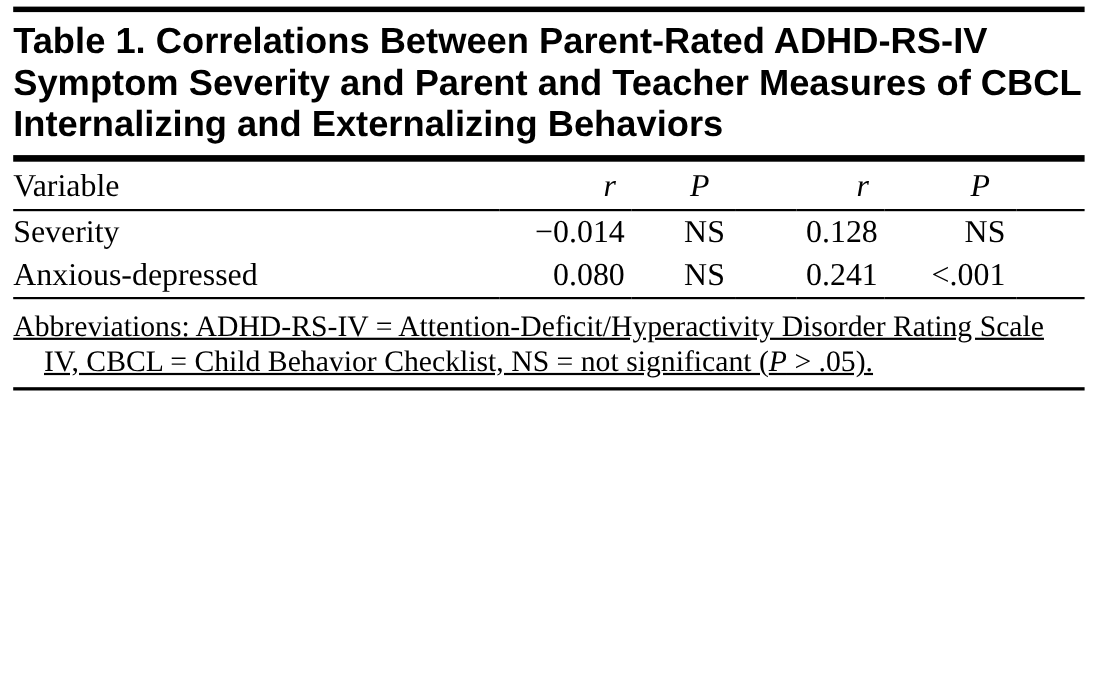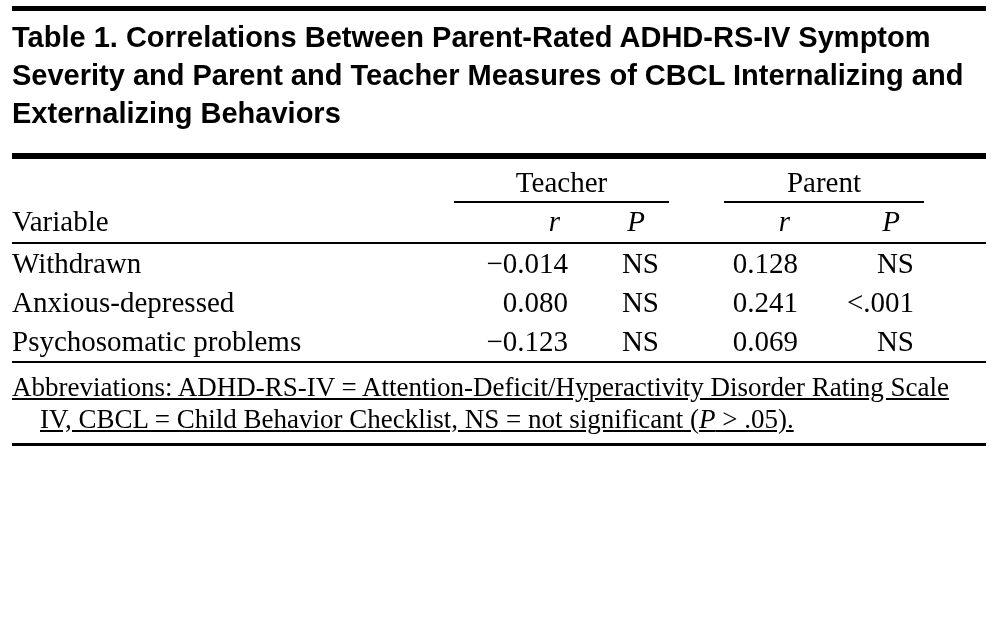--- a/index.html
+++ b/index.html
@@ -13,23 +13,23 @@
     font-family: "Liberation Serif", "DejaVu Serif", serif;
   }
   .page { padding: 0 12px; }
   .rule { background: #000; }
   .rule-top { height: 5px; margin-top: 6px; }
   .rule-title { height: 6px; }
   .rule-bottom { height: 3px; margin-top: 2px; }
   .title {
     font-family: "Liberation Sans", "DejaVu Sans", sans-serif;
     font-weight: 700;
-    font-size: 29px;
+    font-size: 33px;
     line-height: 38px;
-    padding: 7px 0 21px 0;
+    padding: 7px 0 9px 0;
   }
   table {
     border-collapse: collapse;
     table-layout: fixed;
     width: 974px;
     margin-top: 4px;
     font-size: 29px;
     line-height: 33px;
   }
   th, td { font-weight: normal; padding: 0; }
@@ -70,65 +70,49 @@
     <colgroup>
       <col style="width:442px">
       <col style="width:120px">
       <col style="width:95px">
       <col style="width:55px">
       <col style="width:80px">
       <col style="width:120px">
       <col style="width:62px">
     </colgroup>
     <thead>
-      <tr>
-        <th></th>
-        <th class="group" colspan="2">Teacher</th>
-        <th></th>
-        <th class="group" colspan="2">Parent</th>
-        <th></th>
-      </tr>
       <tr class="sub">
         <th class="var-col">Variable</th>
         <th class="r-col ital">r</th>
         <th class="p-col ital">P</th>
         <th></th>
         <th class="r-col ital">r</th>
         <th class="p-col ital">P</th>
         <th></th>
       </tr>
     </thead>
     <tbody>
         <tr>
-          <td class="var-col">Withdrawn</td>
+          <td class="var-col">Severity</td>
           <td class="r-col">−0.014</td>
           <td class="p-col">NS</td>
           <td></td>
           <td class="r-col">0.128</td>
           <td class="p-col">NS</td>
           <td></td>
         </tr>
         <tr>
           <td class="var-col">Anxious-depressed</td>
           <td class="r-col">0.080</td>
           <td class="p-col">NS</td>
           <td></td>
           <td class="r-col">0.241</td>
           <td class="p-col">&lt;.001</td>
           <td></td>
         </tr>
-        <tr>
-          <td class="var-col">Psychosomatic problems</td>
-          <td class="r-col">−0.123</td>
-          <td class="p-col">NS</td>
-          <td></td>
-          <td class="r-col">0.069</td>
-          <td class="p-col">NS</td>
-          <td></td>
-        </tr>
       </tbody>
   </table>
 
   <div class="footnote">Abbreviations: ADHD-RS-IV = Attention-Deficit/Hyperactivity Disorder Rating Scale IV, CBCL = Child Behavior Checklist, NS = not significant (<i>P</i> &gt; .05).</div>
 
   <div class="rule rule-bottom"></div>
 
 </div>
 
 </body></html>

